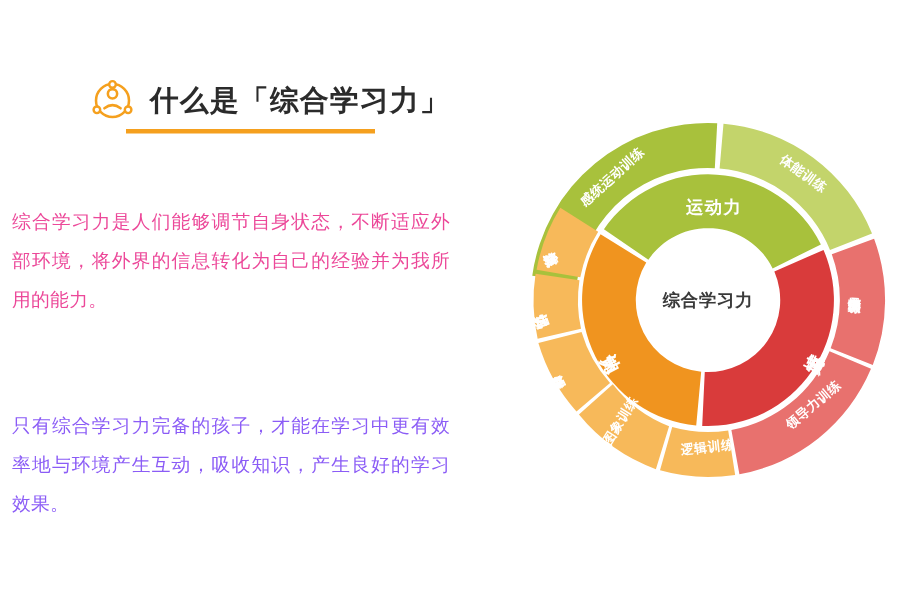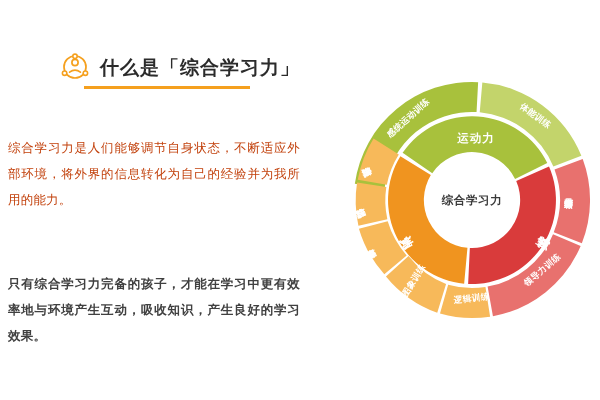--- a/index.html
+++ b/index.html
@@ -18,26 +18,26 @@
   .heading-text{
     font-size:19px;font-weight:bold;color:#2b2b2b;letter-spacing:1px;
     white-space:nowrap;line-height:1;
   }
   .heading-rule{
     position:absolute;left:84px;top:86px;width:166px;height:3px;background:#f5a01e;
   }
 
   .para{
     position:absolute;left:8px;width:292px;
-    font-size:12.5px;line-height:26px;color:#c2410c;
+    font-size:12.5px;line-height:26px;color:#ec4899;
     text-align:justify;letter-spacing:.2px;
   }
   .p1{top:122px;}
   .p2{top:182px;}
-  .p3{top:258px;font-weight:bold;color:#404040;}
+  .p3{top:258px;font-weight:normal;color:#8b5cf6;}
 
   
   .donut-wrap{position:absolute;left:350px;top:55px;width:245px;height:290px;}
   .donut{position:absolute;left:0;top:0;}
 
   .seg-label{
     font-size:8.6px;font-weight:bold;fill:#ffffff;
     letter-spacing:.4px;
   }
   .seg-label-inner{font-size:11.5px;font-weight:bold;fill:#ffffff;letter-spacing:1px;}

